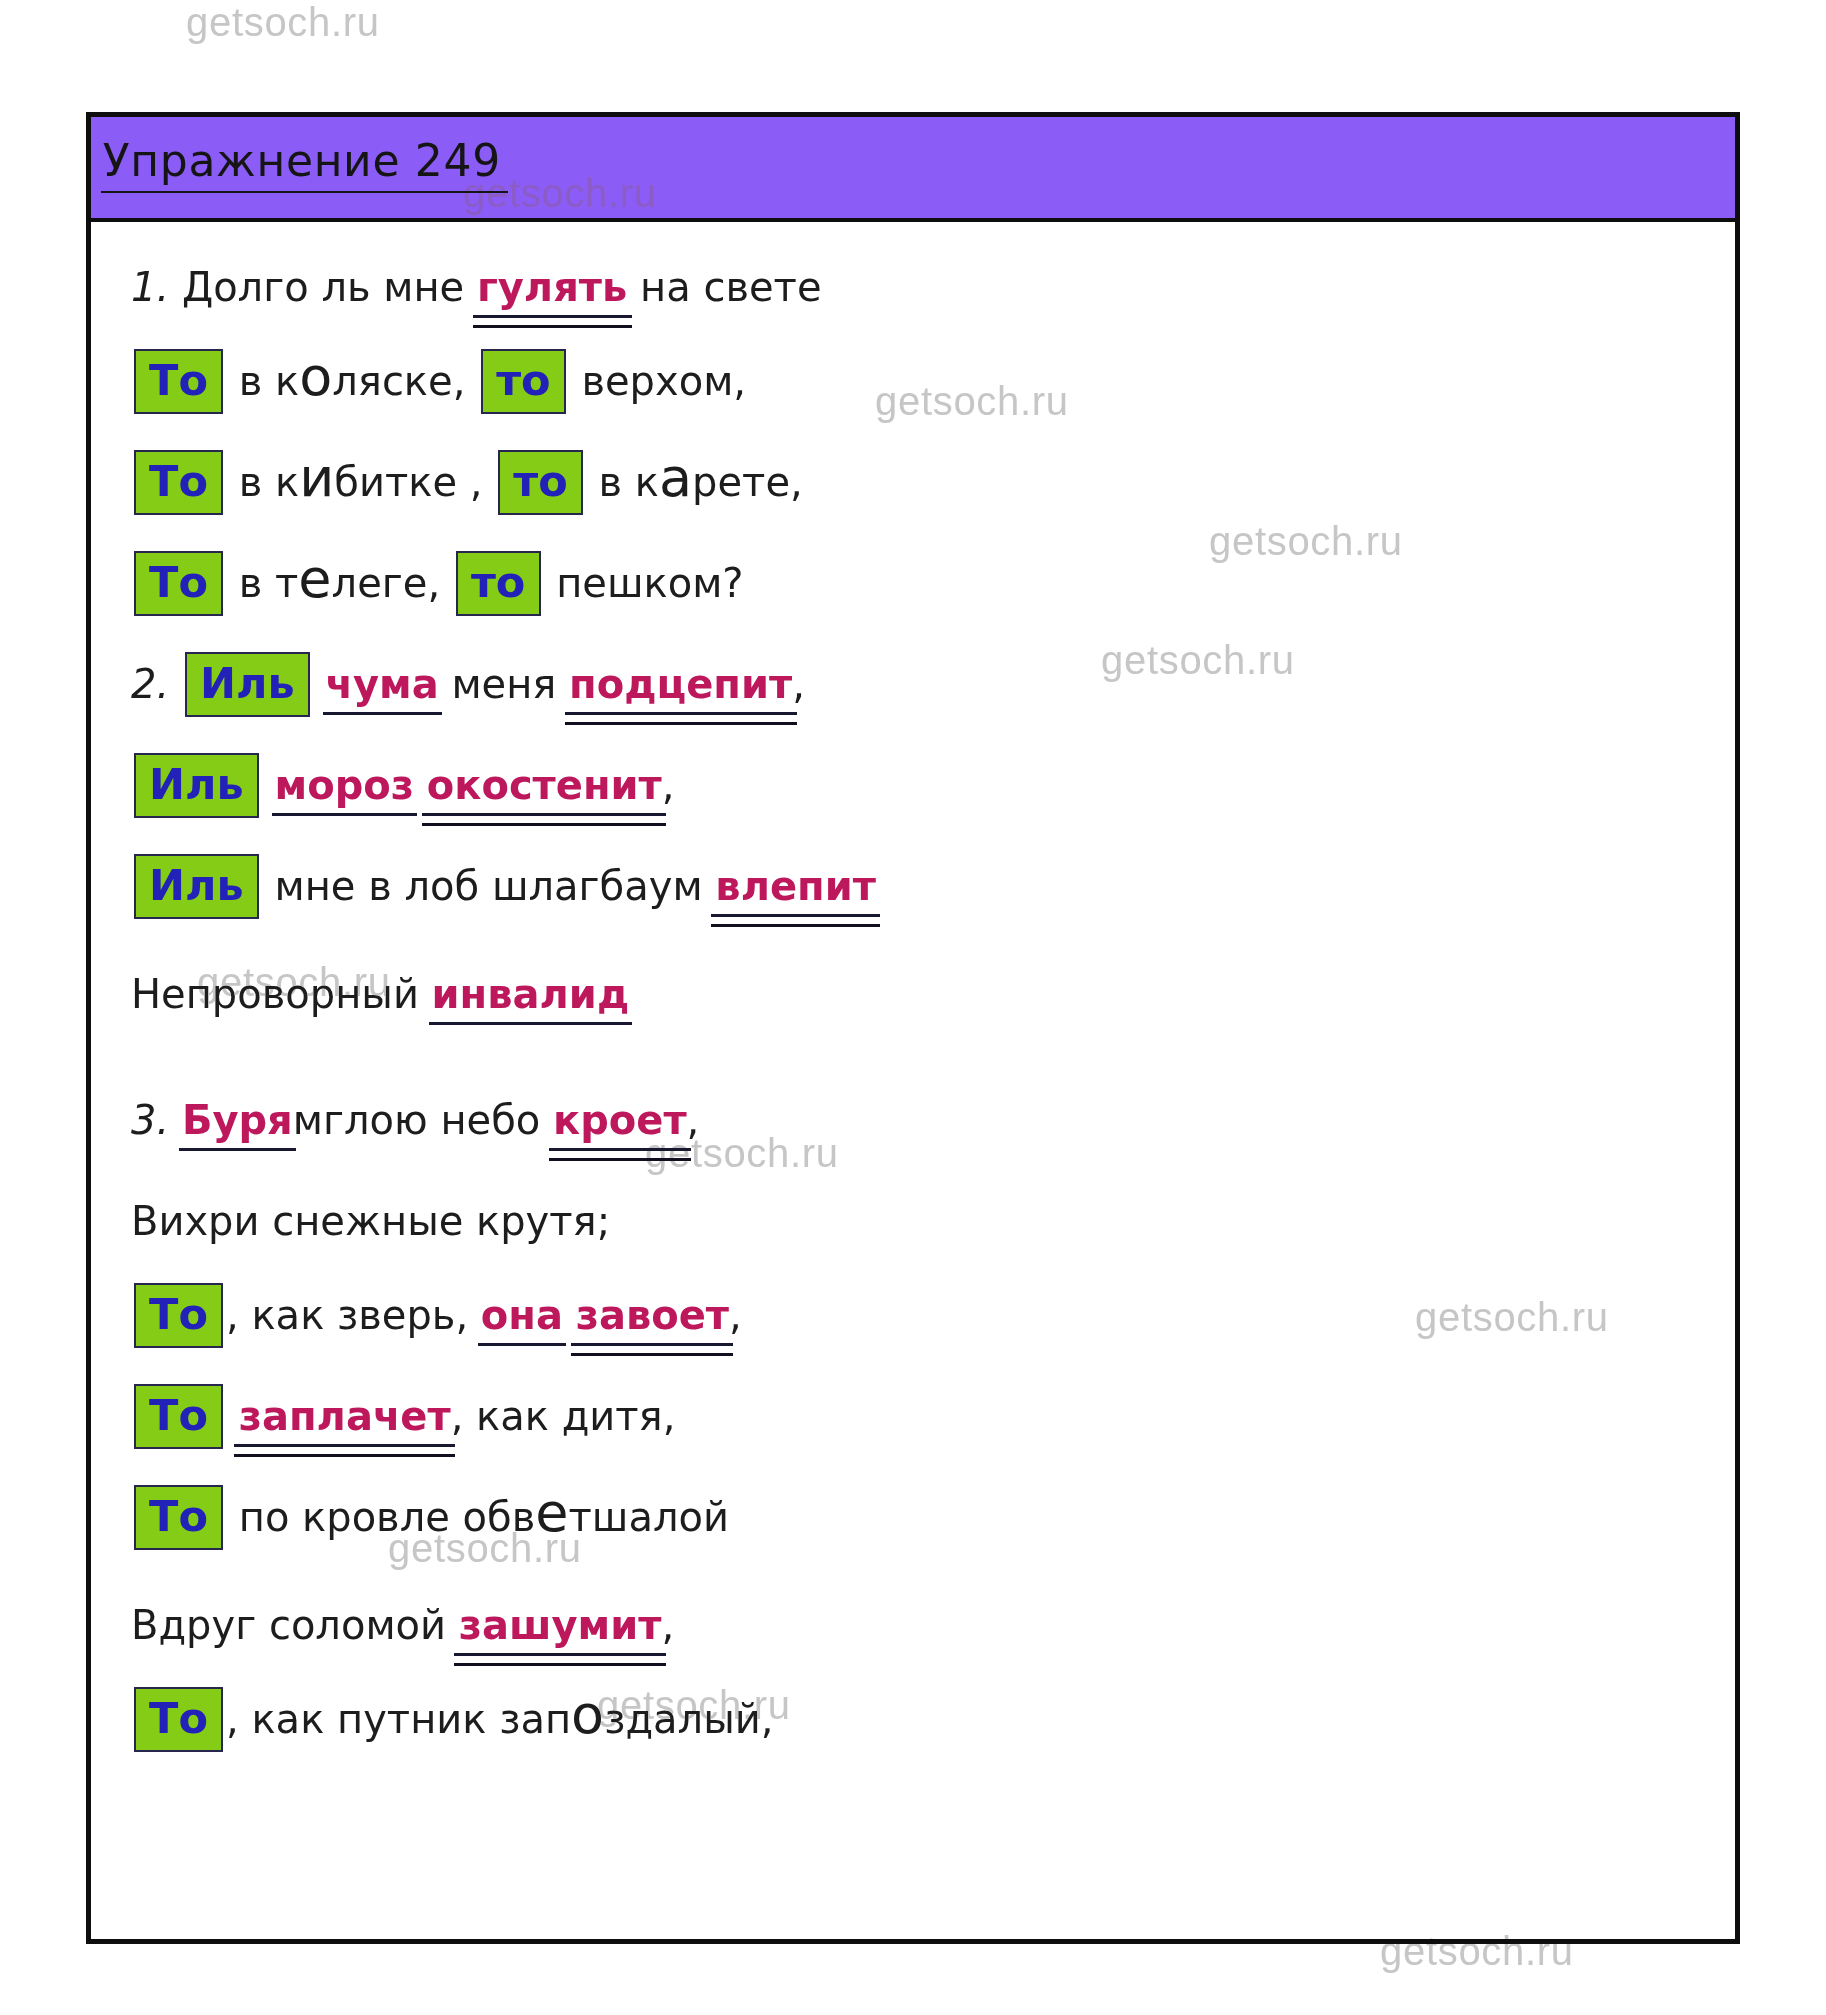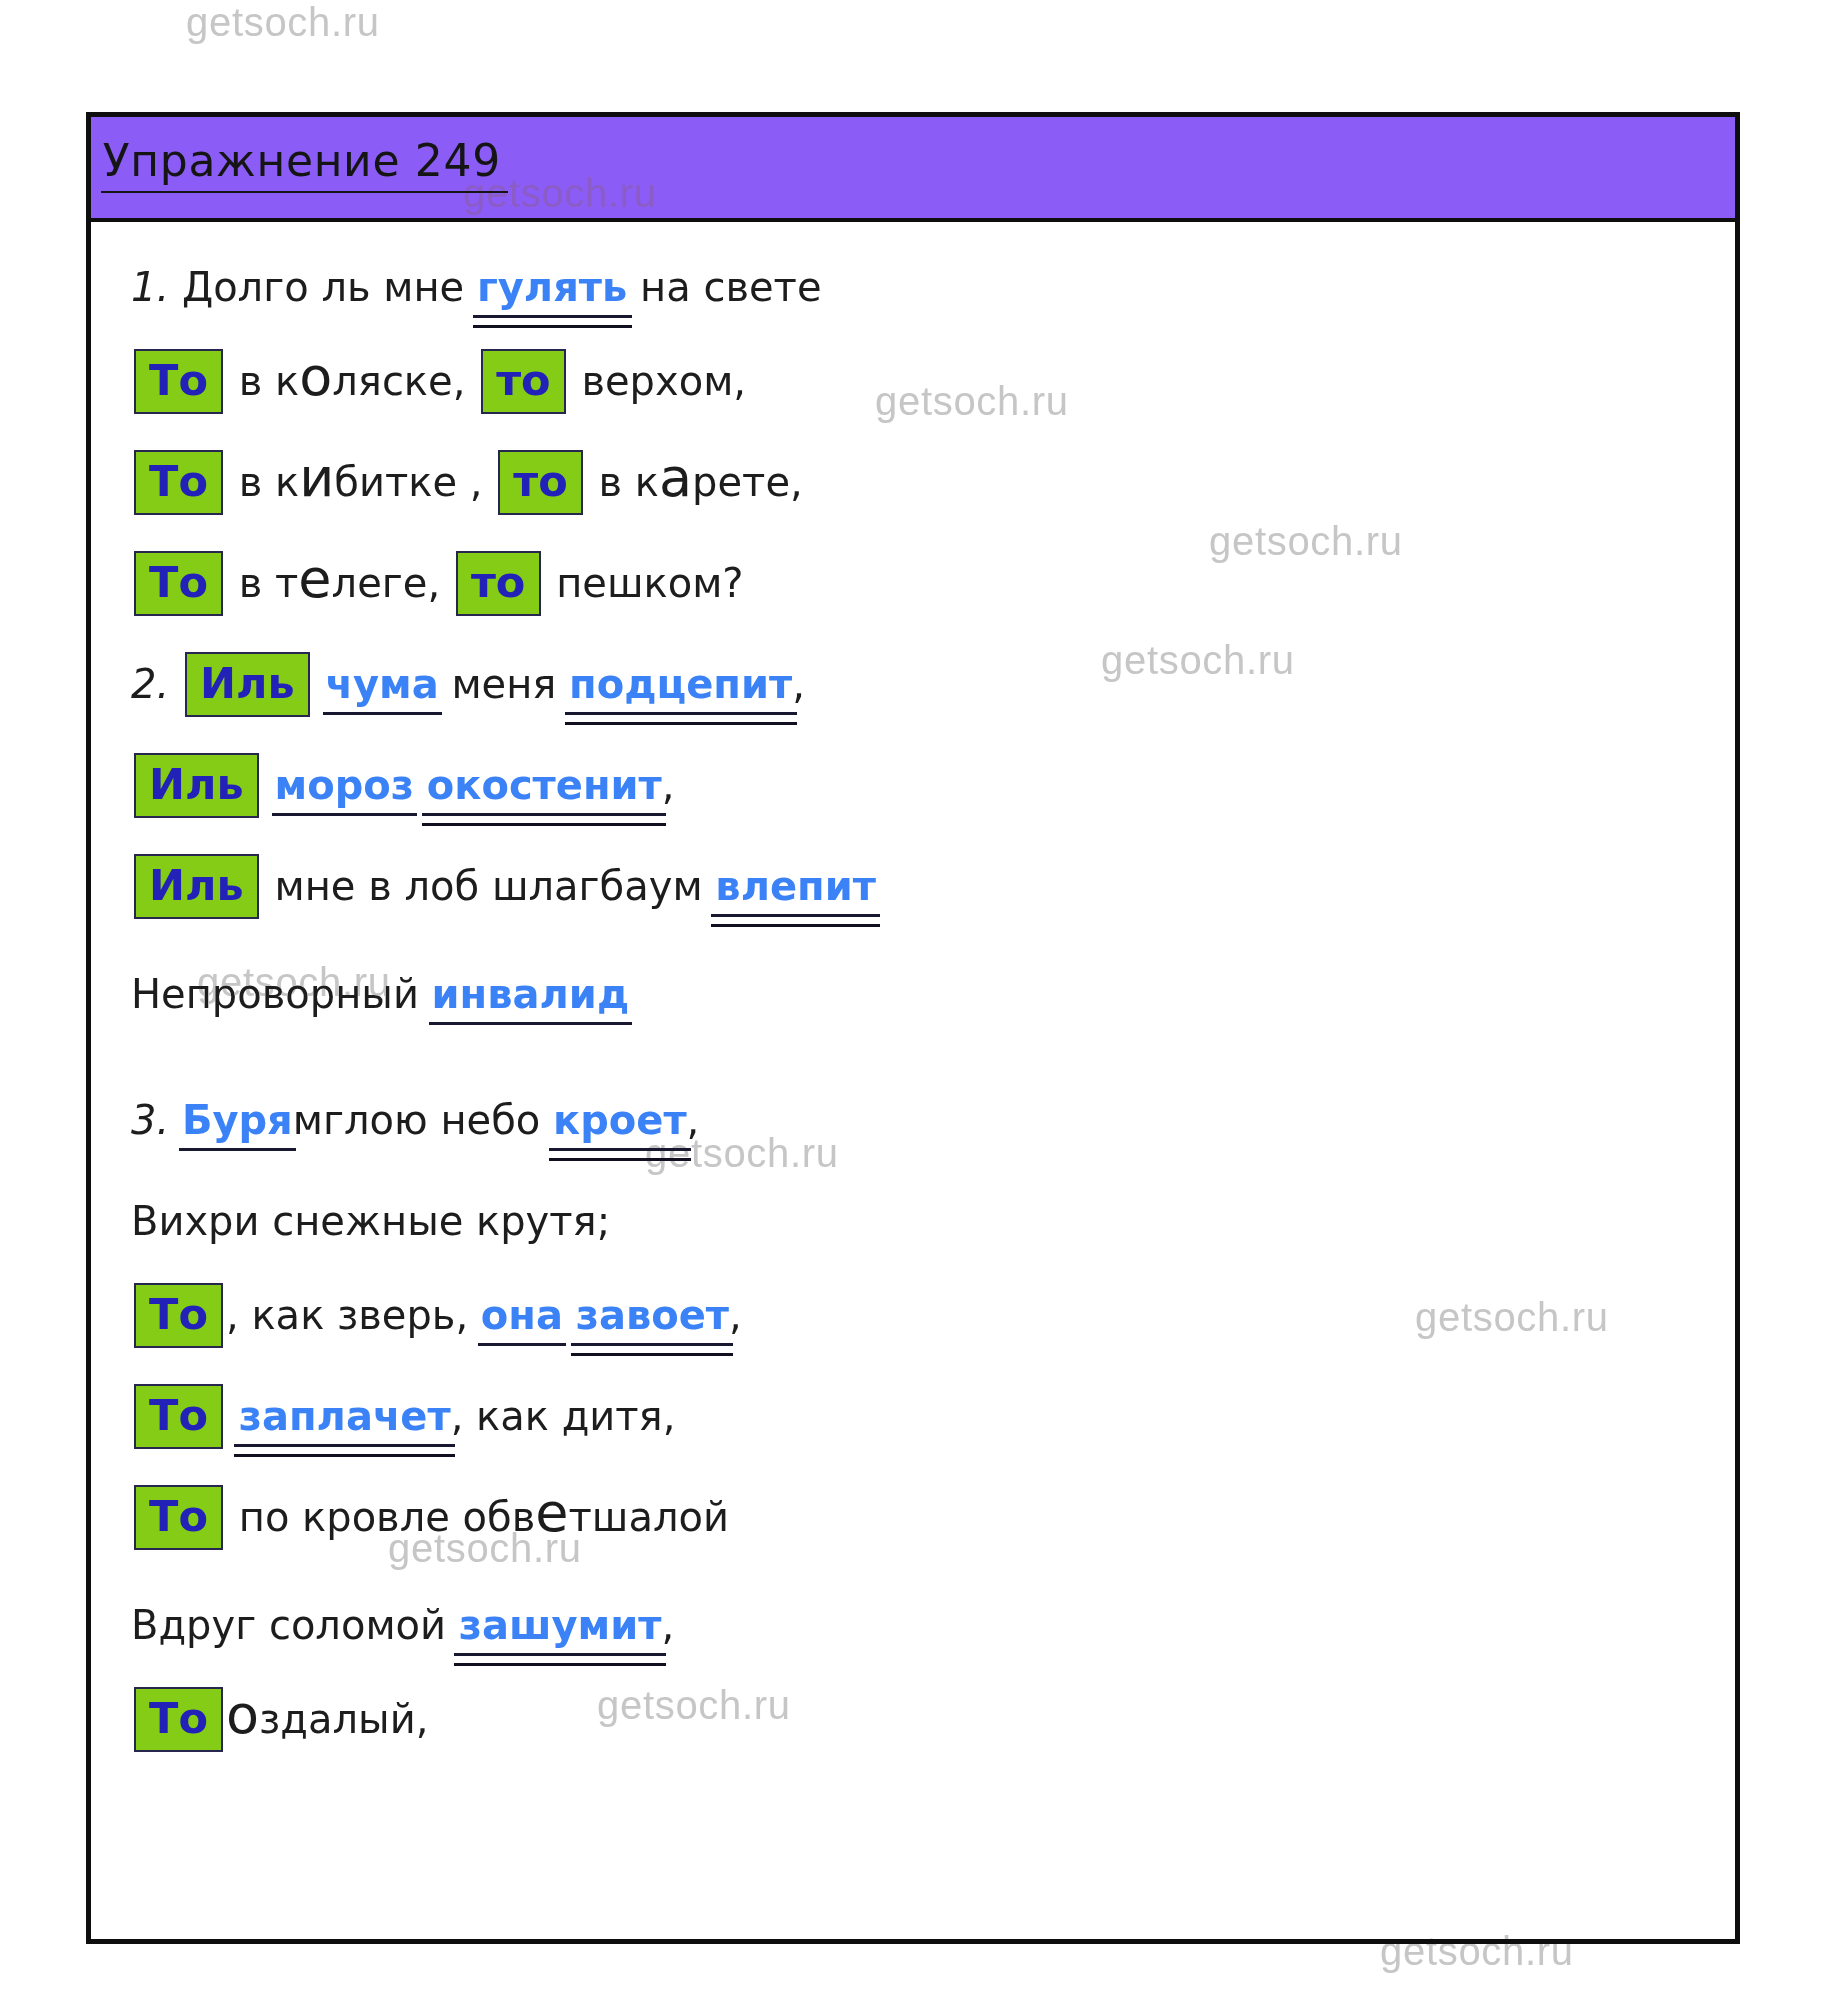--- a/index.html
+++ b/index.html
@@ -77,21 +77,21 @@
     font-size:43px;
     line-height:1.1;
     border:2.2px solid #26264f;
     padding:5.9px 13.2px 7.4px 13.2px;
     margin:0 2.9px;
     background:#84cc16;
   }
   .tk-subj,.tk-pred{
     display:inline-block;
     position:relative;
-    color:#3b82f6;
+    color:#be185d;
     font-weight:bold;
     line-height:1.1;
   }
   .tk-subj::after{
     content:"";position:absolute;left:-2.9px;right:-2.9px;bottom:-8.8px;
     height:2.9px;background:#181830;
   }
   .tk-pred::after{
     content:"";position:absolute;left:-4.4px;right:-4.4px;bottom:-8.8px;
     height:2.9px;background:#181830;
@@ -130,16 +130,16 @@
       <div class="row box-row"><span class="tk-num">2.&nbsp;</span><span class="tk-box">Иль</span><span class="tk-text">&nbsp;</span><span class="tk-subj">чума</span><span class="tk-text">&nbsp;меня&nbsp;</span><span class="tk-pred">подцепит</span><span class="tk-text">,</span></div>
       <div class="row box-row"><span class="tk-box">Иль</span><span class="tk-text">&nbsp;</span><span class="tk-subj">мороз</span><span class="tk-text">&nbsp;</span><span class="tk-pred">окостенит</span><span class="tk-text">,</span></div>
       <div class="row box-row"><span class="tk-box">Иль</span><span class="tk-text">&nbsp;мне в лоб шлагбаум&nbsp;</span><span class="tk-pred">влепит</span></div>
       <div class="row text-row"><span class="tk-text">Непроворный&nbsp;</span><span class="tk-subj">инвалид</span></div>
       <div class="row text-row gap-before"><span class="tk-num">3.&nbsp;</span><span class="tk-subj">Буря</span><span class="tk-text">мглою небо&nbsp;</span><span class="tk-pred">кроет</span><span class="tk-text">,</span></div>
       <div class="row text-row"><span class="tk-text">Вихри снежные крутя;</span></div>
       <div class="row box-row"><span class="tk-box">То</span><span class="tk-text">, как зверь,&nbsp;</span><span class="tk-subj">она</span><span class="tk-text">&nbsp;</span><span class="tk-pred">завоет</span><span class="tk-text">,</span></div>
       <div class="row box-row"><span class="tk-box">То</span><span class="tk-text">&nbsp;</span><span class="tk-pred">заплачет</span><span class="tk-text">, как дитя,</span></div>
       <div class="row box-row"><span class="tk-box">То</span><span class="tk-text">&nbsp;по кровле обв</span><span class="tk-emph">е</span><span class="tk-text">тшалой</span></div>
       <div class="row text-row"><span class="tk-text">Вдруг соломой&nbsp;</span><span class="tk-pred">зашумит</span><span class="tk-text">,</span></div>
-      <div class="row box-row"><span class="tk-box">То</span><span class="tk-emph">о</span><span class="tk-text">здалый,</span></div>
+      <div class="row box-row"><span class="tk-box">То</span><span class="tk-text">, как путник зап</span><span class="tk-emph">о</span><span class="tk-text">здалый,</span></div>
     </div>
 </div>
 
 
 </body></html>

